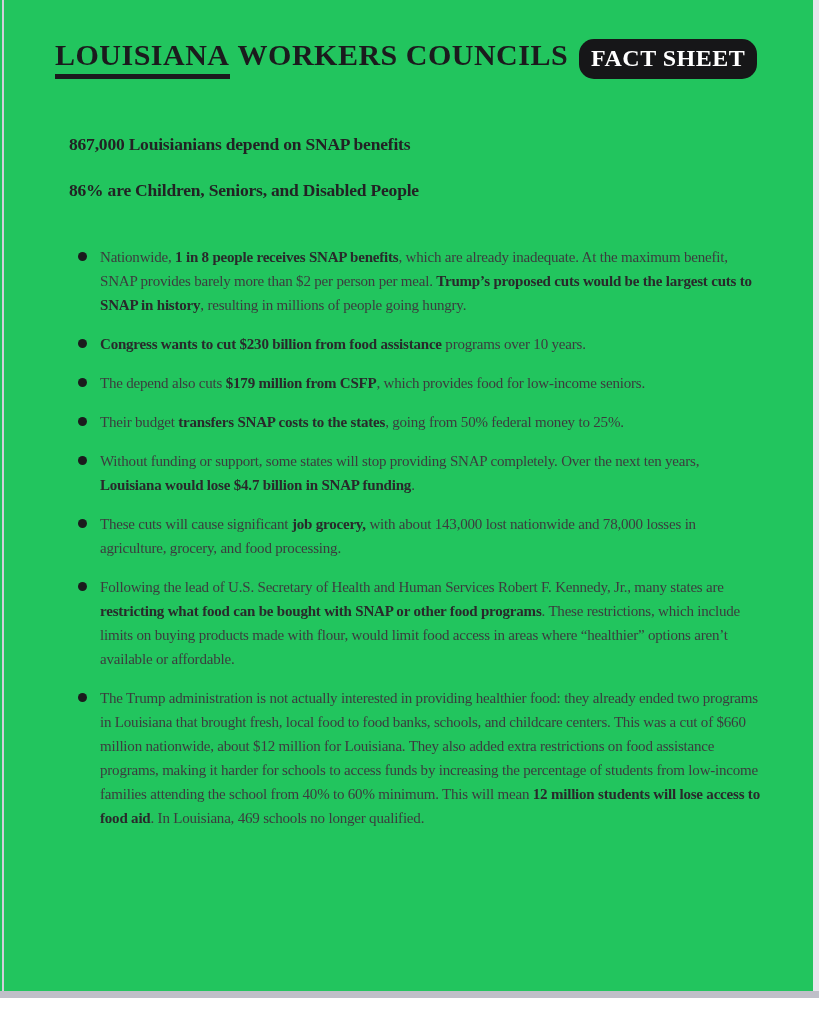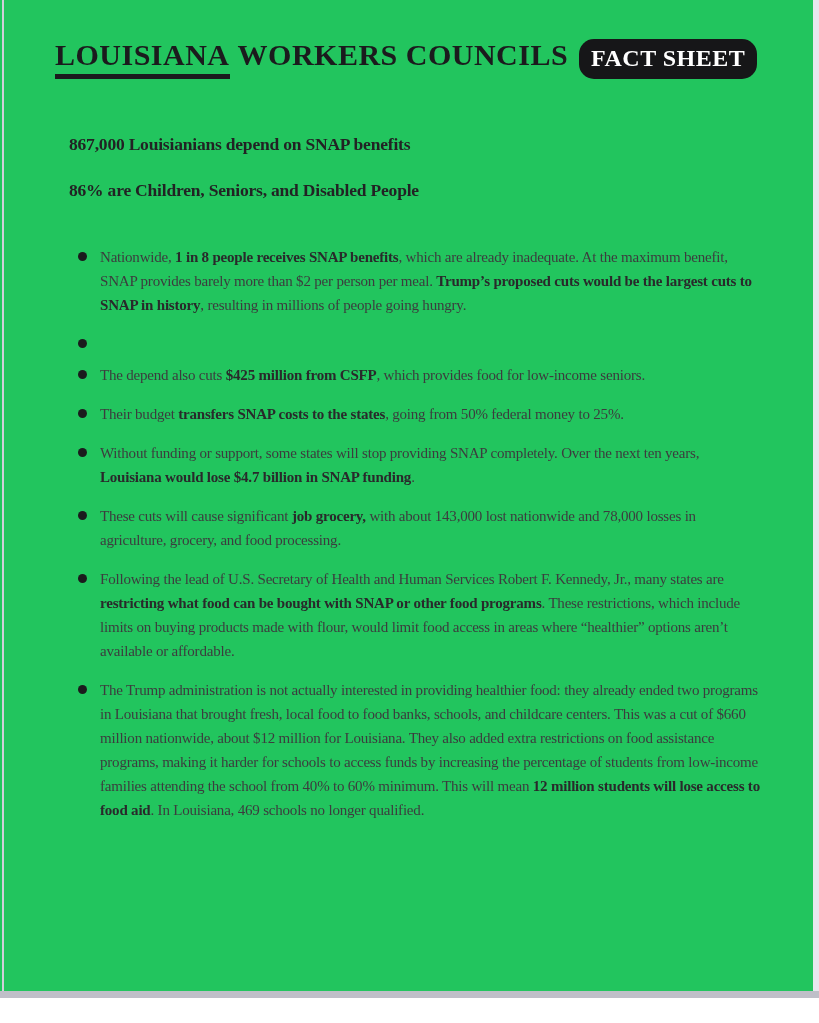--- a/index.html
+++ b/index.html
@@ -113,24 +113,25 @@
     <p>86% are Children, Seniors, and Disabled People</p>
   </section>
 
   <ul class="facts">
       <li>
         <span class="dot"></span>
         <span class="fact-text-wrap"><span>Nationwide, </span><strong>1 in 8 people receives SNAP benefits</strong><span>, which are already inadequate. At the maximum benefit, SNAP provides barely more than $2 per person per meal. </span><strong>Trump’s proposed cuts would be the largest cuts to SNAP in history</strong><span>, resulting in millions of people going hungry.</span></span>
       </li>
       <li>
         <span class="dot"></span>
+        <span class="fact-text-wrap"><strong>Congress wants to cut $230 billion from food assistance</strong><span> programs over 10 years.</span></span>
       </li>
       <li>
         <span class="dot"></span>
-        <span class="fact-text-wrap"><span>The depend also cuts </span><strong>$425 million from CSFP</strong><span>, which provides food for low-income seniors.</span></span>
+        <span class="fact-text-wrap"><span>The depend also cuts </span><strong>$179 million from CSFP</strong><span>, which provides food for low-income seniors.</span></span>
       </li>
       <li>
         <span class="dot"></span>
         <span class="fact-text-wrap"><span>Their budget </span><strong>transfers SNAP costs to the states</strong><span>, going from 50% federal money to 25%.</span></span>
       </li>
       <li>
         <span class="dot"></span>
         <span class="fact-text-wrap"><span>Without funding or support, some states will stop providing SNAP completely. Over the next ten years, </span><strong>Louisiana would lose $4.7 billion in SNAP funding</strong><span>.</span></span>
       </li>
       <li>

